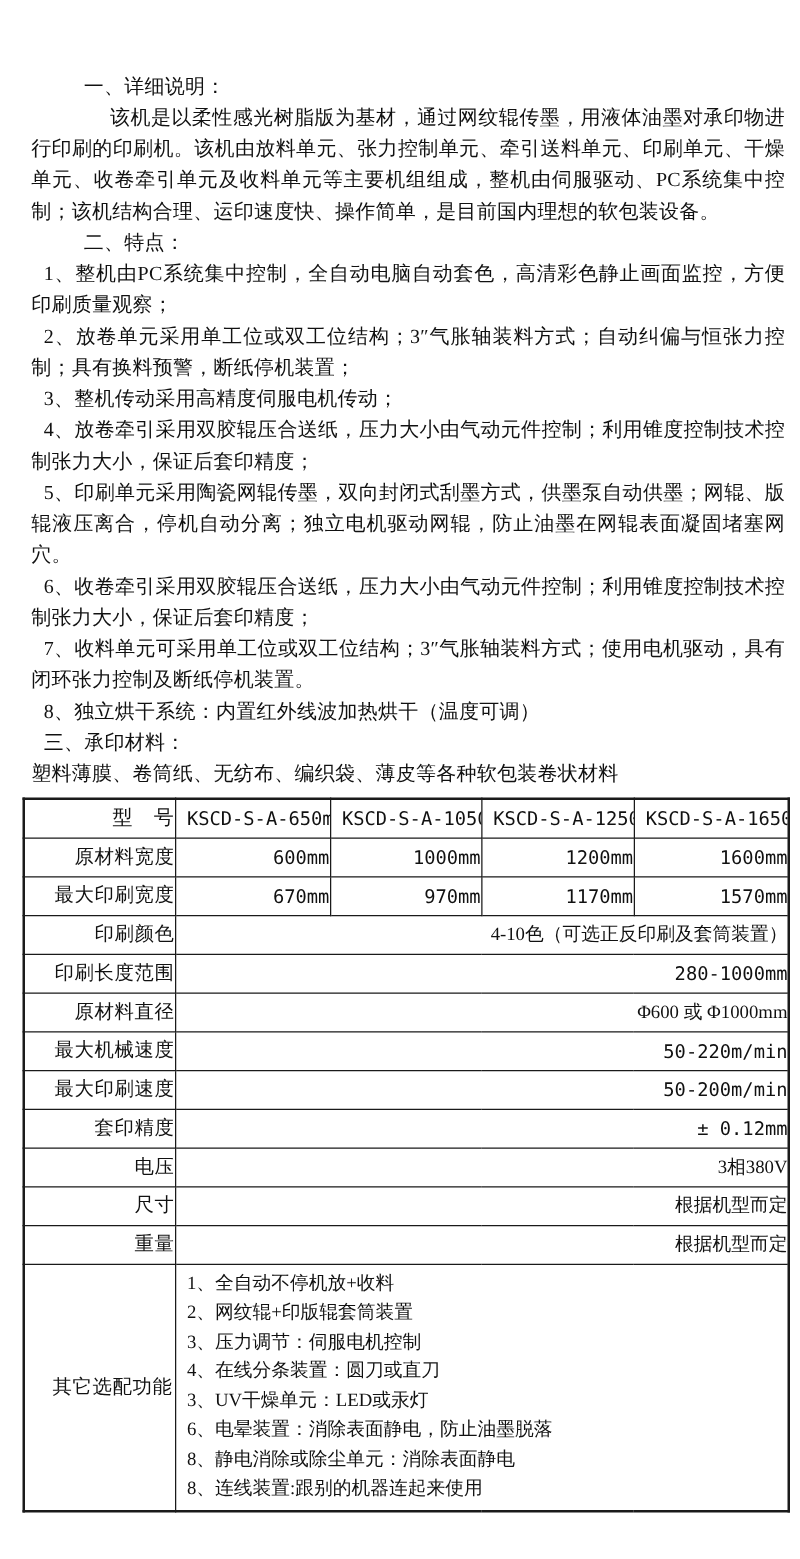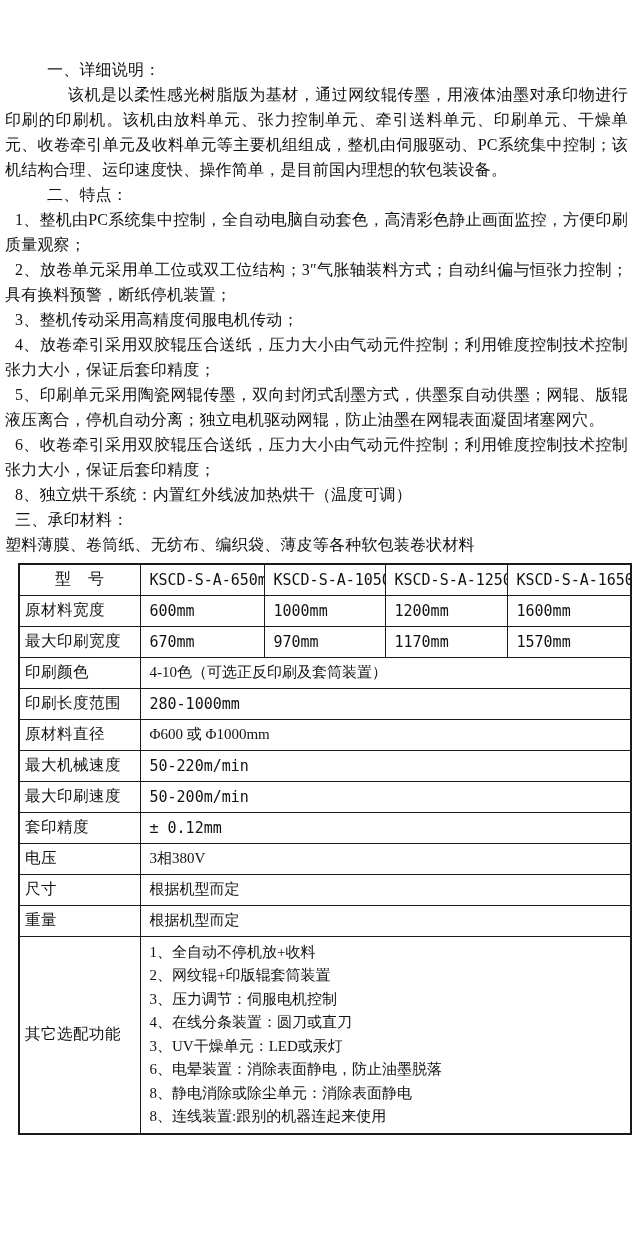--- a/index.html
+++ b/index.html
@@ -14,20 +14,21 @@
   }
   .doc {
     width: 640px;
     padding: 57px 12px 20px 5px;
   }
   .doc p {
     font-size: 16px;
     line-height: 25px;
     text-align: justify;
     letter-spacing: 0.2px;
+    margin-left: 20px;
   }
   .h-major   { text-indent: 42px; }  
   .h-minor   { text-indent: 10px; font-family: Liberation Serif, serif; }  
   .para      { text-indent: 63px; }  
   .item      { text-indent: 10px; }  
   .flush     { text-indent: 0; }     
 
   table.specs {
     border-collapse: collapse;
     margin-left: 13px;
@@ -41,24 +42,24 @@
     vertical-align: middle;
     font-weight: normal;
     overflow: hidden;
   }
   col.c-label  { width: 121px; }
   col.c-m1     { width: 124px; }
   col.c-m2     { width: 121px; }
   col.c-m3     { width: 122px; }
   col.c-m4     { width: 124px; }
 
-  tr.row-s td, tr.row-s th { height: 31px; }
+  tr.row-s td, tr.row-s th { height: 31px; text-align: right; }
   td.lbl, th.lbl {
     font-size: 15.5px;
-    padding-left: 5px;
+    padding-left: 22px;
     text-align: left;
     letter-spacing: 0.5px;
   }
   th.lbl-center { text-align: center; padding-left: 0; font-size: 16px; }
   td.val {
     font-size: 15px;
     padding-left: 9px;
     text-align: left;
   }
   .mono {
@@ -86,20 +87,21 @@
   <p class="h-major">一、详细说明：</p>
   <p class="para">该机是以柔性感光树脂版为基材，通过网纹辊传墨，用液体油墨对承印物进行印刷的印刷机。该机由放料单元、张力控制单元、牵引送料单元、印刷单元、干燥单元、收卷牵引单元及收料单元等主要机组组成，整机由伺服驱动、PC系统集中控制；该机结构合理、运印速度快、操作简单，是目前国内理想的软包装设备。</p>
 
   <p class="h-major">二、特点：</p>
   <p class="item">1、整机由PC系统集中控制，全自动电脑自动套色，高清彩色静止画面监控，方便印刷质量观察；</p>
   <p class="item">2、放卷单元采用单工位或双工位结构；3″气胀轴装料方式；自动纠偏与恒张力控制；具有换料预警，断纸停机装置；</p>
   <p class="item">3、整机传动采用高精度伺服电机传动；</p>
   <p class="item">4、放卷牵引采用双胶辊压合送纸，压力大小由气动元件控制；利用锥度控制技术控制张力大小，保证后套印精度；</p>
   <p class="item">5、印刷单元采用陶瓷网辊传墨，双向封闭式刮墨方式，供墨泵自动供墨；网辊、版辊液压离合，停机自动分离；独立电机驱动网辊，防止油墨在网辊表面凝固堵塞网穴。</p>
   <p class="item">6、收卷牵引采用双胶辊压合送纸，压力大小由气动元件控制；利用锥度控制技术控制张力大小，保证后套印精度；</p>
+  <p class="item">7、收料单元可采用单工位或双工位结构；3″气胀轴装料方式；使用电机驱动，具有闭环张力控制及断纸停机装置。</p>
   <p class="item">8、独立烘干系统：内置红外线波加热烘干（温度可调）</p>
 
   <p class="h-minor">三、承印材料：</p>
   <p class="flush">塑料薄膜、卷筒纸、无纺布、编织袋、薄皮等各种软包装卷状材料</p>
 
 
   <table class="specs">
     <colgroup>
       <col class="c-label">
         <col class="c-m1">

